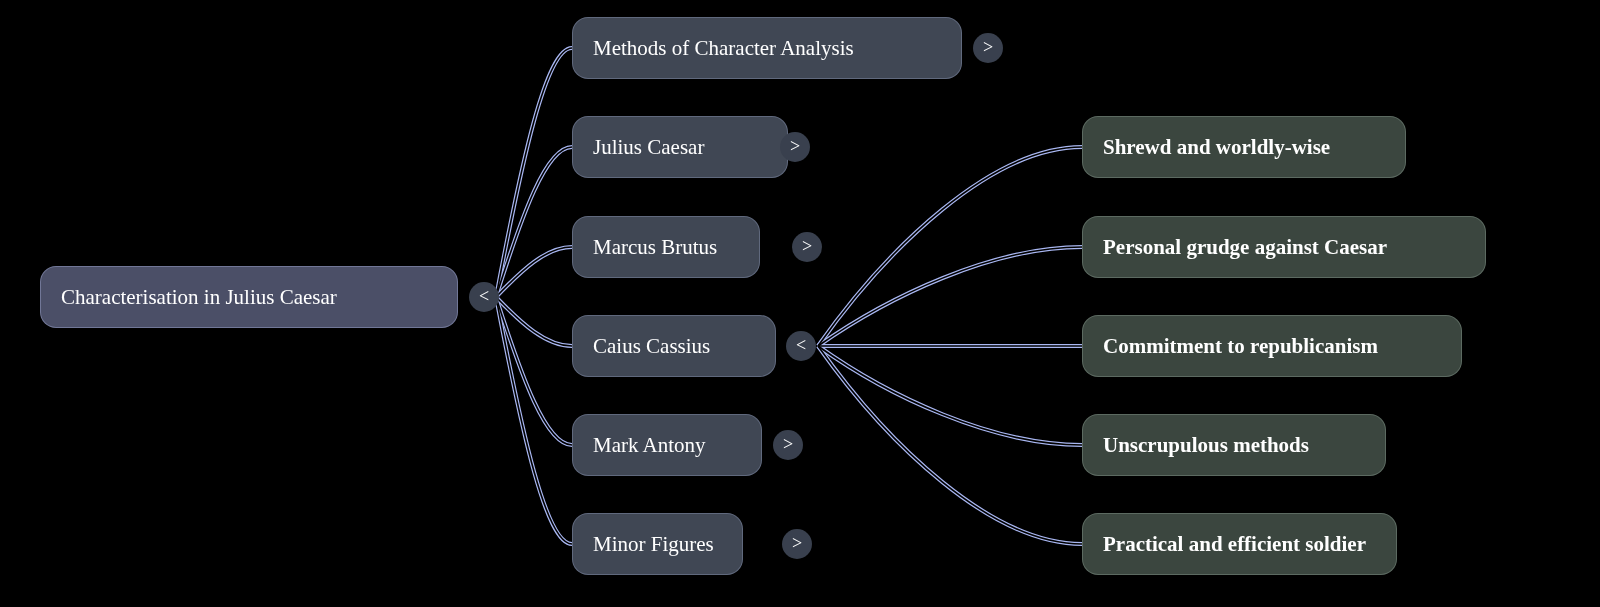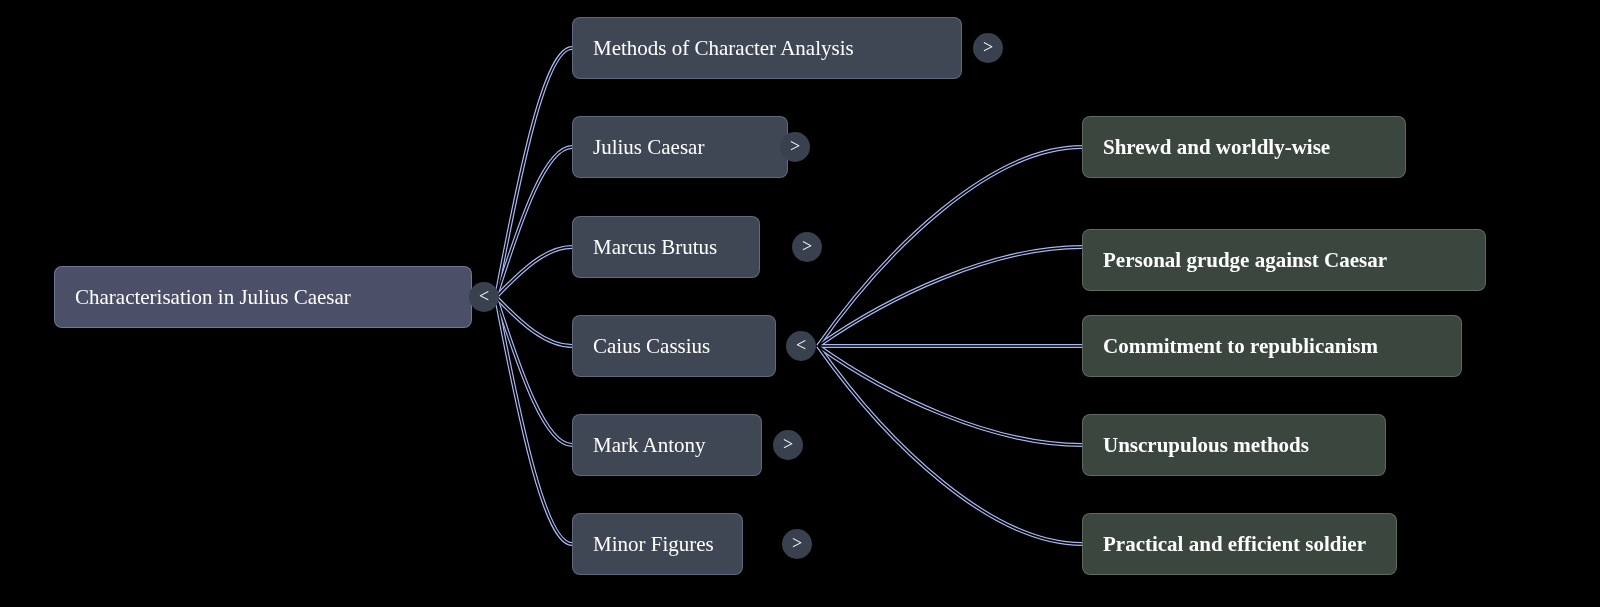--- a/index.html
+++ b/index.html
@@ -30,30 +30,29 @@
     stroke-width: 1.6;
     fill: none;
   }
   .node {
     position: absolute;
     height: 62px;
     box-sizing: border-box;
     display: flex;
     align-items: center;
     padding: 0 20px;
-    border-radius: 8px;
+    border-radius: 16px;
     color: var(--text, #fff);
     font-size: 21px;
     white-space: nowrap;
     cursor: pointer;
   }
   .node.root {
     background: var(--root-fill, #4b4f67);
     border: 1px solid rgba(185, 195, 240, 0.35);
-    margin-left: 14px;
   }
   .node.branch {
     background: var(--branch-fill, #404754);
     border: 1px solid rgba(180, 195, 235, 0.28);
   }
   .node.leaf {
     background: var(--leaf-fill, #3b463f);
     border: 1px solid rgba(190, 215, 200, 0.25);
     font-weight: bold;
   }
@@ -151,21 +150,21 @@
 
 <div class="node branch" style="left:572px;top:513px;width:171px">
   <span>Minor Figures</span>
 </div>
 <div class="toggle" style="left:782px;top:529px">&gt;</div>
 
 <div class="node leaf" style="left:1082px;top:116px;width:324px">
   <span>Shrewd and worldly-wise</span>
 </div>
 
-<div class="node leaf" style="left:1082px;top:229px;width:404px">
+<div class="node leaf" style="left:1082px;top:216px;width:404px">
   <span>Personal grudge against Caesar</span>
 </div>
 
 <div class="node leaf" style="left:1082px;top:315px;width:380px">
   <span>Commitment to republicanism</span>
 </div>
 
 <div class="node leaf" style="left:1082px;top:414px;width:304px">
   <span>Unscrupulous methods</span>
 </div>

